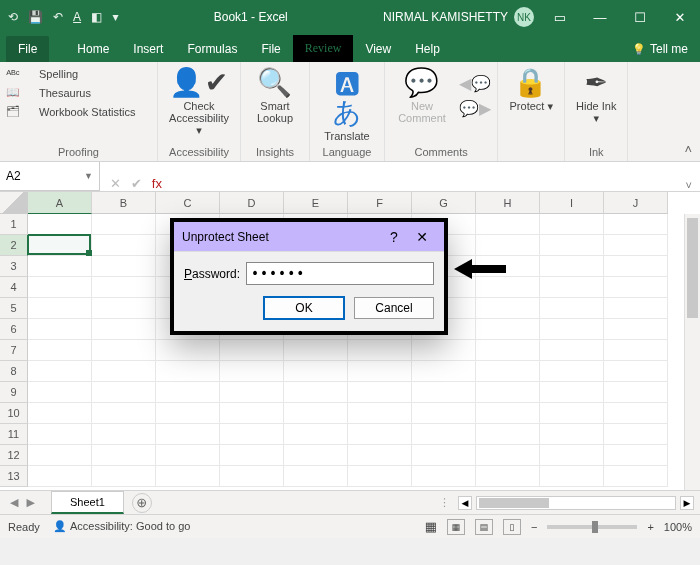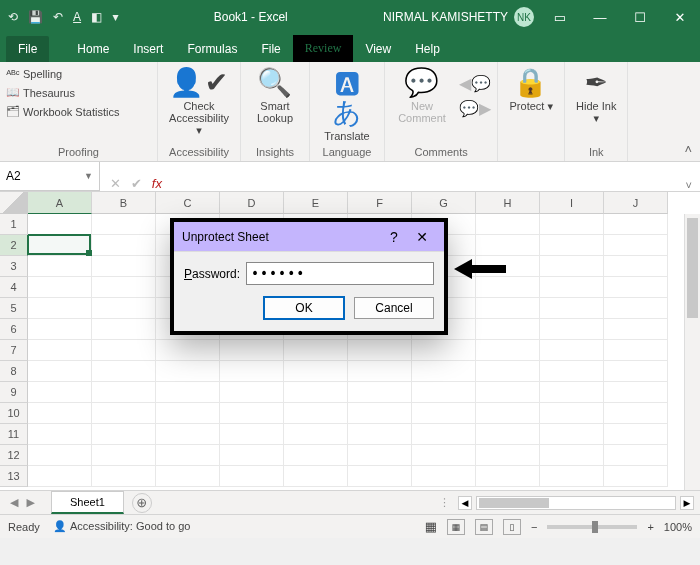--- a/index.html
+++ b/index.html
@@ -21,33 +21,33 @@
   .tab.file { background: #1a5c38; border-radius: 2px 2px 0 0; margin-right: 16px; }
   .tab.active { background: #000000; color: #217346; font-family: Liberation Serif, serif; }
   .tab.tell { margin-left: auto; display:flex; align-items:center; gap:4px; }
   .tabs .lamp::before { content: "💡"; font-size: 11px; filter: grayscale(30%); }
 
   
   .ribbon { height: 100px; background: #f3f2f1; border-bottom: 1px solid #d4d4d4; display: flex; position: relative; }
   .group { border-right: 1px solid #e1e1e1; display: flex; flex-direction: column; padding: 4px 6px 0; }
   .group-content { flex: 1; display: flex; align-items: flex-start; gap: 6px; }
   .group-label { text-align: center; font-size: 11px; color: #666; padding: 2px 0 3px; }
-  .smallbtn { font-size: 11px; color: #444; display: flex; align-items: center; gap: 3px; padding: 2px 0; cursor: pointer; white-space: nowrap;}
+  .smallbtn { font-size: 11px; color: #444; display: flex; align-items: center; gap: 19px; padding: 2px 0; cursor: pointer; white-space: nowrap;}
   .smallbtn .ico { width:14px; text-align:center; }
   .bigbtn { display: flex; flex-direction: column; align-items: center; justify-content: flex-start; font-size: 11px; color: #444; padding: 2px 4px; cursor:pointer; text-align:center; gap:2px; width: 70px;}
   .bigbtn .ico { font-size: 28px; line-height: 30px; }
   .bigbtn.disabled { color: #b0b0b0; }
   .ribbon-collapse { position: absolute; right: 8px; bottom: 4px; font-size: 13px; color: #666; cursor:pointer; }
 
   
   .fxbar { height: 30px; background: #fff; border-bottom: 1px solid #d4d4d4; display: flex; align-items:flex-end; }
   .namebox { width: 100px; border: 1px solid #ccc; border-top:none; border-left:none; height:100%; display:flex; align-items:center; padding: 0 6px; font-size:12px; justify-content: space-between;}
   .namebox .dd { color:#777; font-size:9px; }
   .fx-icons { display:flex; align-items:center; gap:10px; margin: 0 10px; color:#bbb; font-size:13px;}
-  .fx-icons .fx { font-style: italic; color:#b91c1c; }
+  .fx-icons .fx { color:#b91c1c; }
   .fx-input { flex:1; height:100%; border:none; outline:none; font-size:12px; padding:0 4px;}
   .fxbar .expand { color:#777; font-size:11px; padding:0 8px; cursor:pointer;}
 
   
   .grid-area { height: 298px; display: flex; background: #fff; position: relative; }
   .selectall { width: 28px; height: 22px; background: linear-gradient(135deg, transparent 50%, #ccc 50%); border-right:1px solid #ccc; border-bottom:1px solid #ccc; background-color:#f3f2f1;}
   .colheads { display:flex; height:22px; }
   .colhead { width: 64px; background:#f3f2f1; border-right:1px solid #d4d4d4; border-bottom:1px solid #ccc; text-align:center; font-size:11px; color:#555; line-height:22px;}
   .rowhead { width:28px; height:21px; background:#f3f2f1; border-right:1px solid #ccc; border-bottom:1px solid #d4d4d4; text-align:center; font-size:11px; color:#555; line-height:21px;}
   .cells { position:relative; }
@@ -123,20 +123,24 @@
 
 <div class="tabs">
   <div class="tab file">File</div>
   <div class="tab">Home</div>
   <div class="tab">Insert</div>
   <div class="tab">Formulas</div>
   <div class="tab">File</div>
   <div class="tab active">Review</div>
   <div class="tab">View</div>
   <div class="tab">Help</div>
+  <div class="tab tell">
+      <span class="lamp"></span>
+      <span>Tell me</span>
+    </div>
 </div>
 
 <div class="ribbon">
   <div class="group" style="width:158px">
     <div class="group-content" style="flex-direction:column; gap:2px;">
       <div class="smallbtn">
           <span class="ico">ᴬᴮᶜ</span>
           <span>Spelling</span>
         </div>
       <div class="smallbtn">

